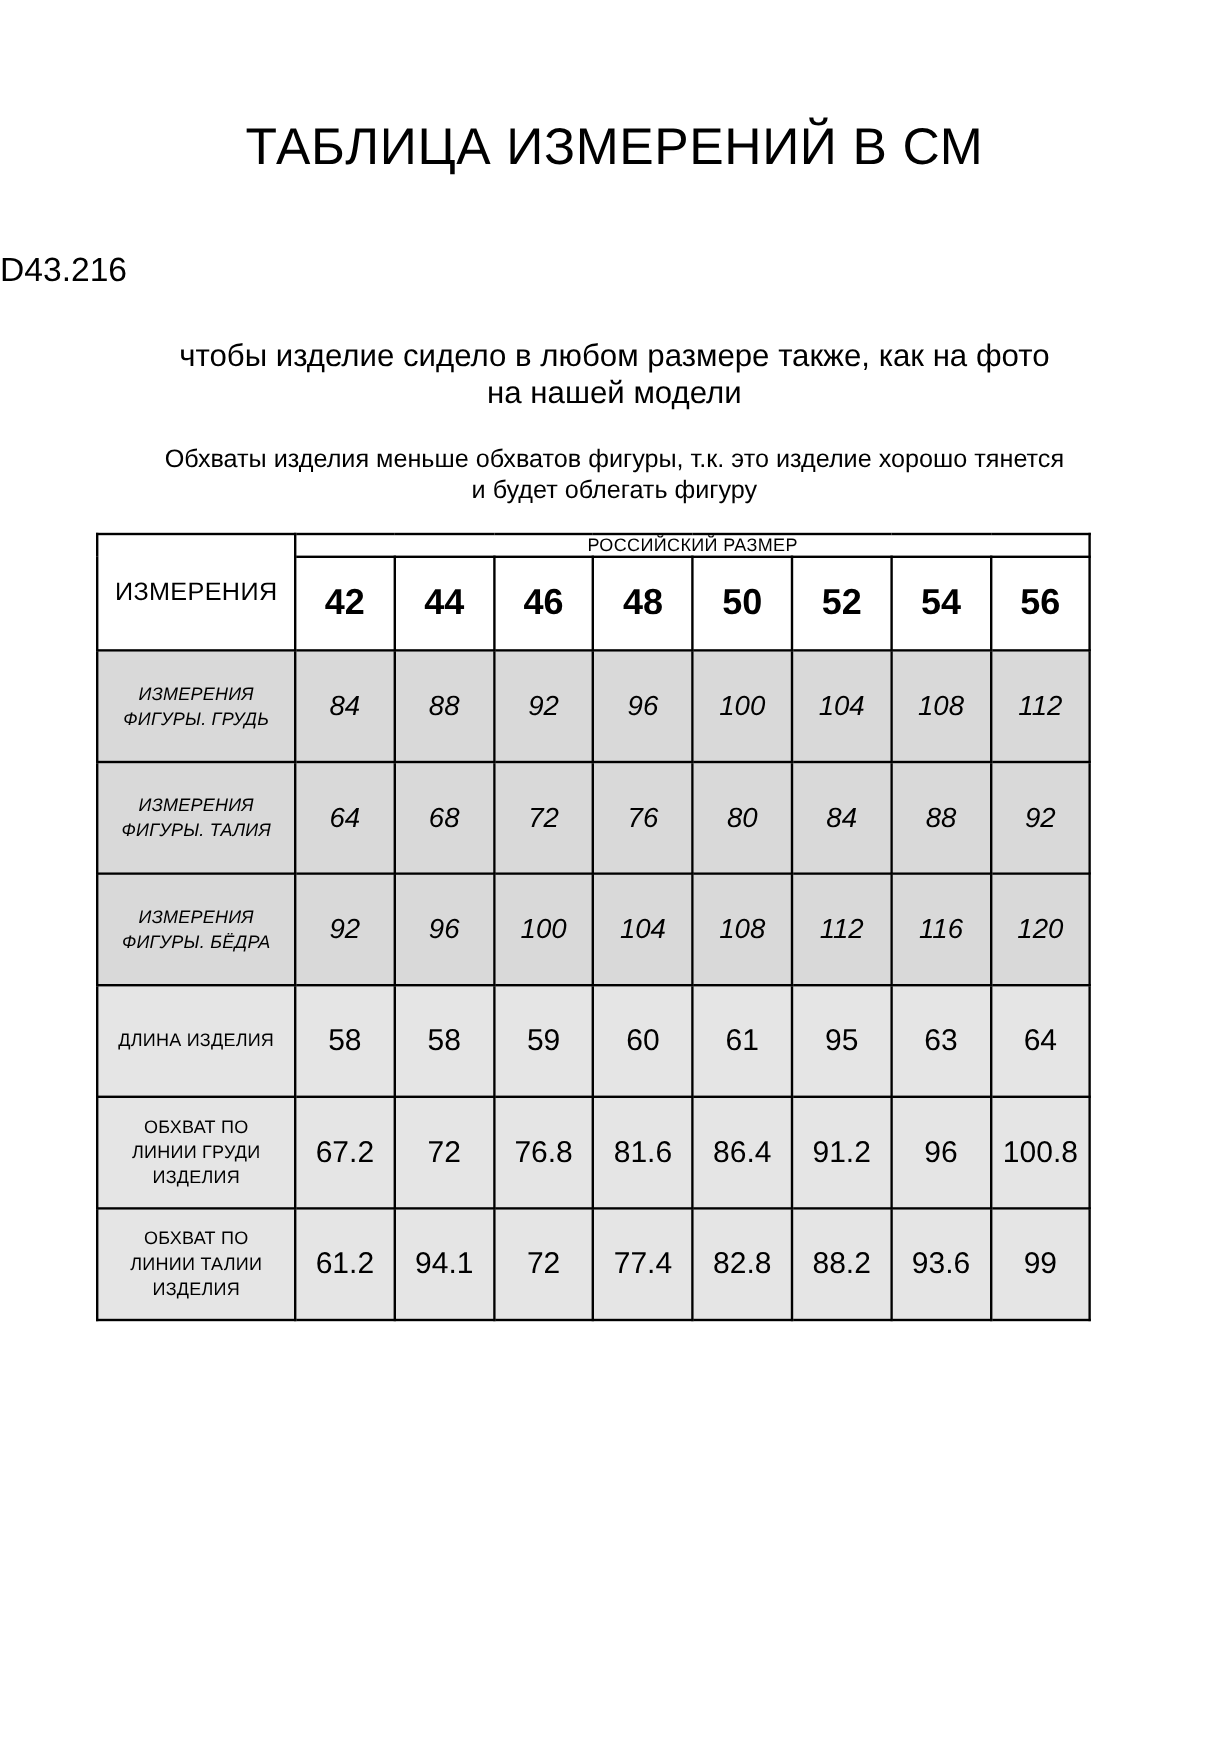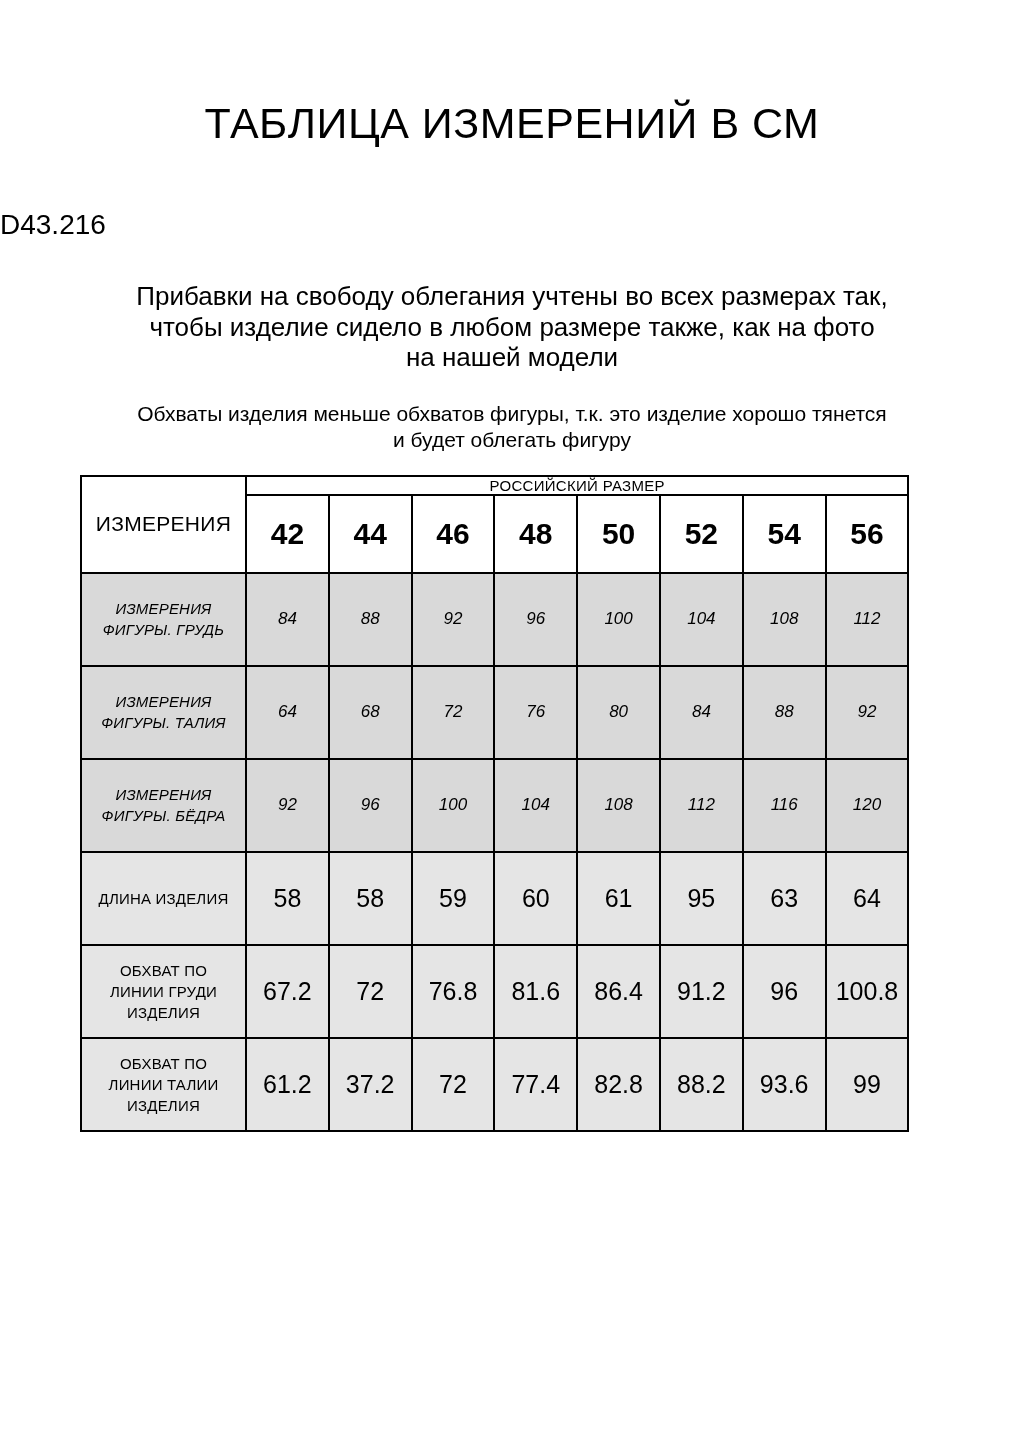--- a/index.html
+++ b/index.html
@@ -73,34 +73,33 @@
   tr.data-row { height: 93px; }
   .label-cell {
     font-size: 15px;
     line-height: 1.4;
     padding: 0 9px;
     letter-spacing: 0.2px;
   }
   .value-cell { font-size: 25px; }
 
   tr.figure-row { background: #d9d9d9; font-style: italic; }
-  tr.figure-row .value-cell { font-size: 17px; }
+  tr.figure-row .value-cell { font-size: 23px; }
   tr.product-row { background: #e5e5e5; }
 </style>
 </head>
 <body>
 
 <div class="page">
 
   <h1 class="title">ТАБЛИЦА ИЗМЕРЕНИЙ В СМ</h1>
 
   <div class="article-code">D43.216</div>
 
   <div class="fit-note">
-    <div>Прибавки на свободу облегания учтены во всех размерах так,</div>
     <div>чтобы изделие сидело в любом размере также, как на фото</div>
     <div>на нашей модели</div>
   </div>
 
   <div class="stretch-note">
     <div>Обхваты изделия меньше обхватов фигуры, т.к. это изделие хорошо тянется</div>
     <div>и будет облегать фигуру</div>
   </div>
 
   <table class="measure-table">
@@ -187,21 +186,21 @@
         <td class="value-cell">81.6</td>
         <td class="value-cell">86.4</td>
         <td class="value-cell">91.2</td>
         <td class="value-cell">96</td>
         <td class="value-cell">100.8</td>
       </tr>
 
       <tr class="data-row product-row">
         <td class="label-cell">ОБХВАТ ПО ЛИНИИ ТАЛИИ ИЗДЕЛИЯ</td>
         <td class="value-cell">61.2</td>
-        <td class="value-cell">37.2</td>
+        <td class="value-cell">94.1</td>
         <td class="value-cell">72</td>
         <td class="value-cell">77.4</td>
         <td class="value-cell">82.8</td>
         <td class="value-cell">88.2</td>
         <td class="value-cell">93.6</td>
         <td class="value-cell">99</td>
       </tr>
     </tbody>
   </table>
 

